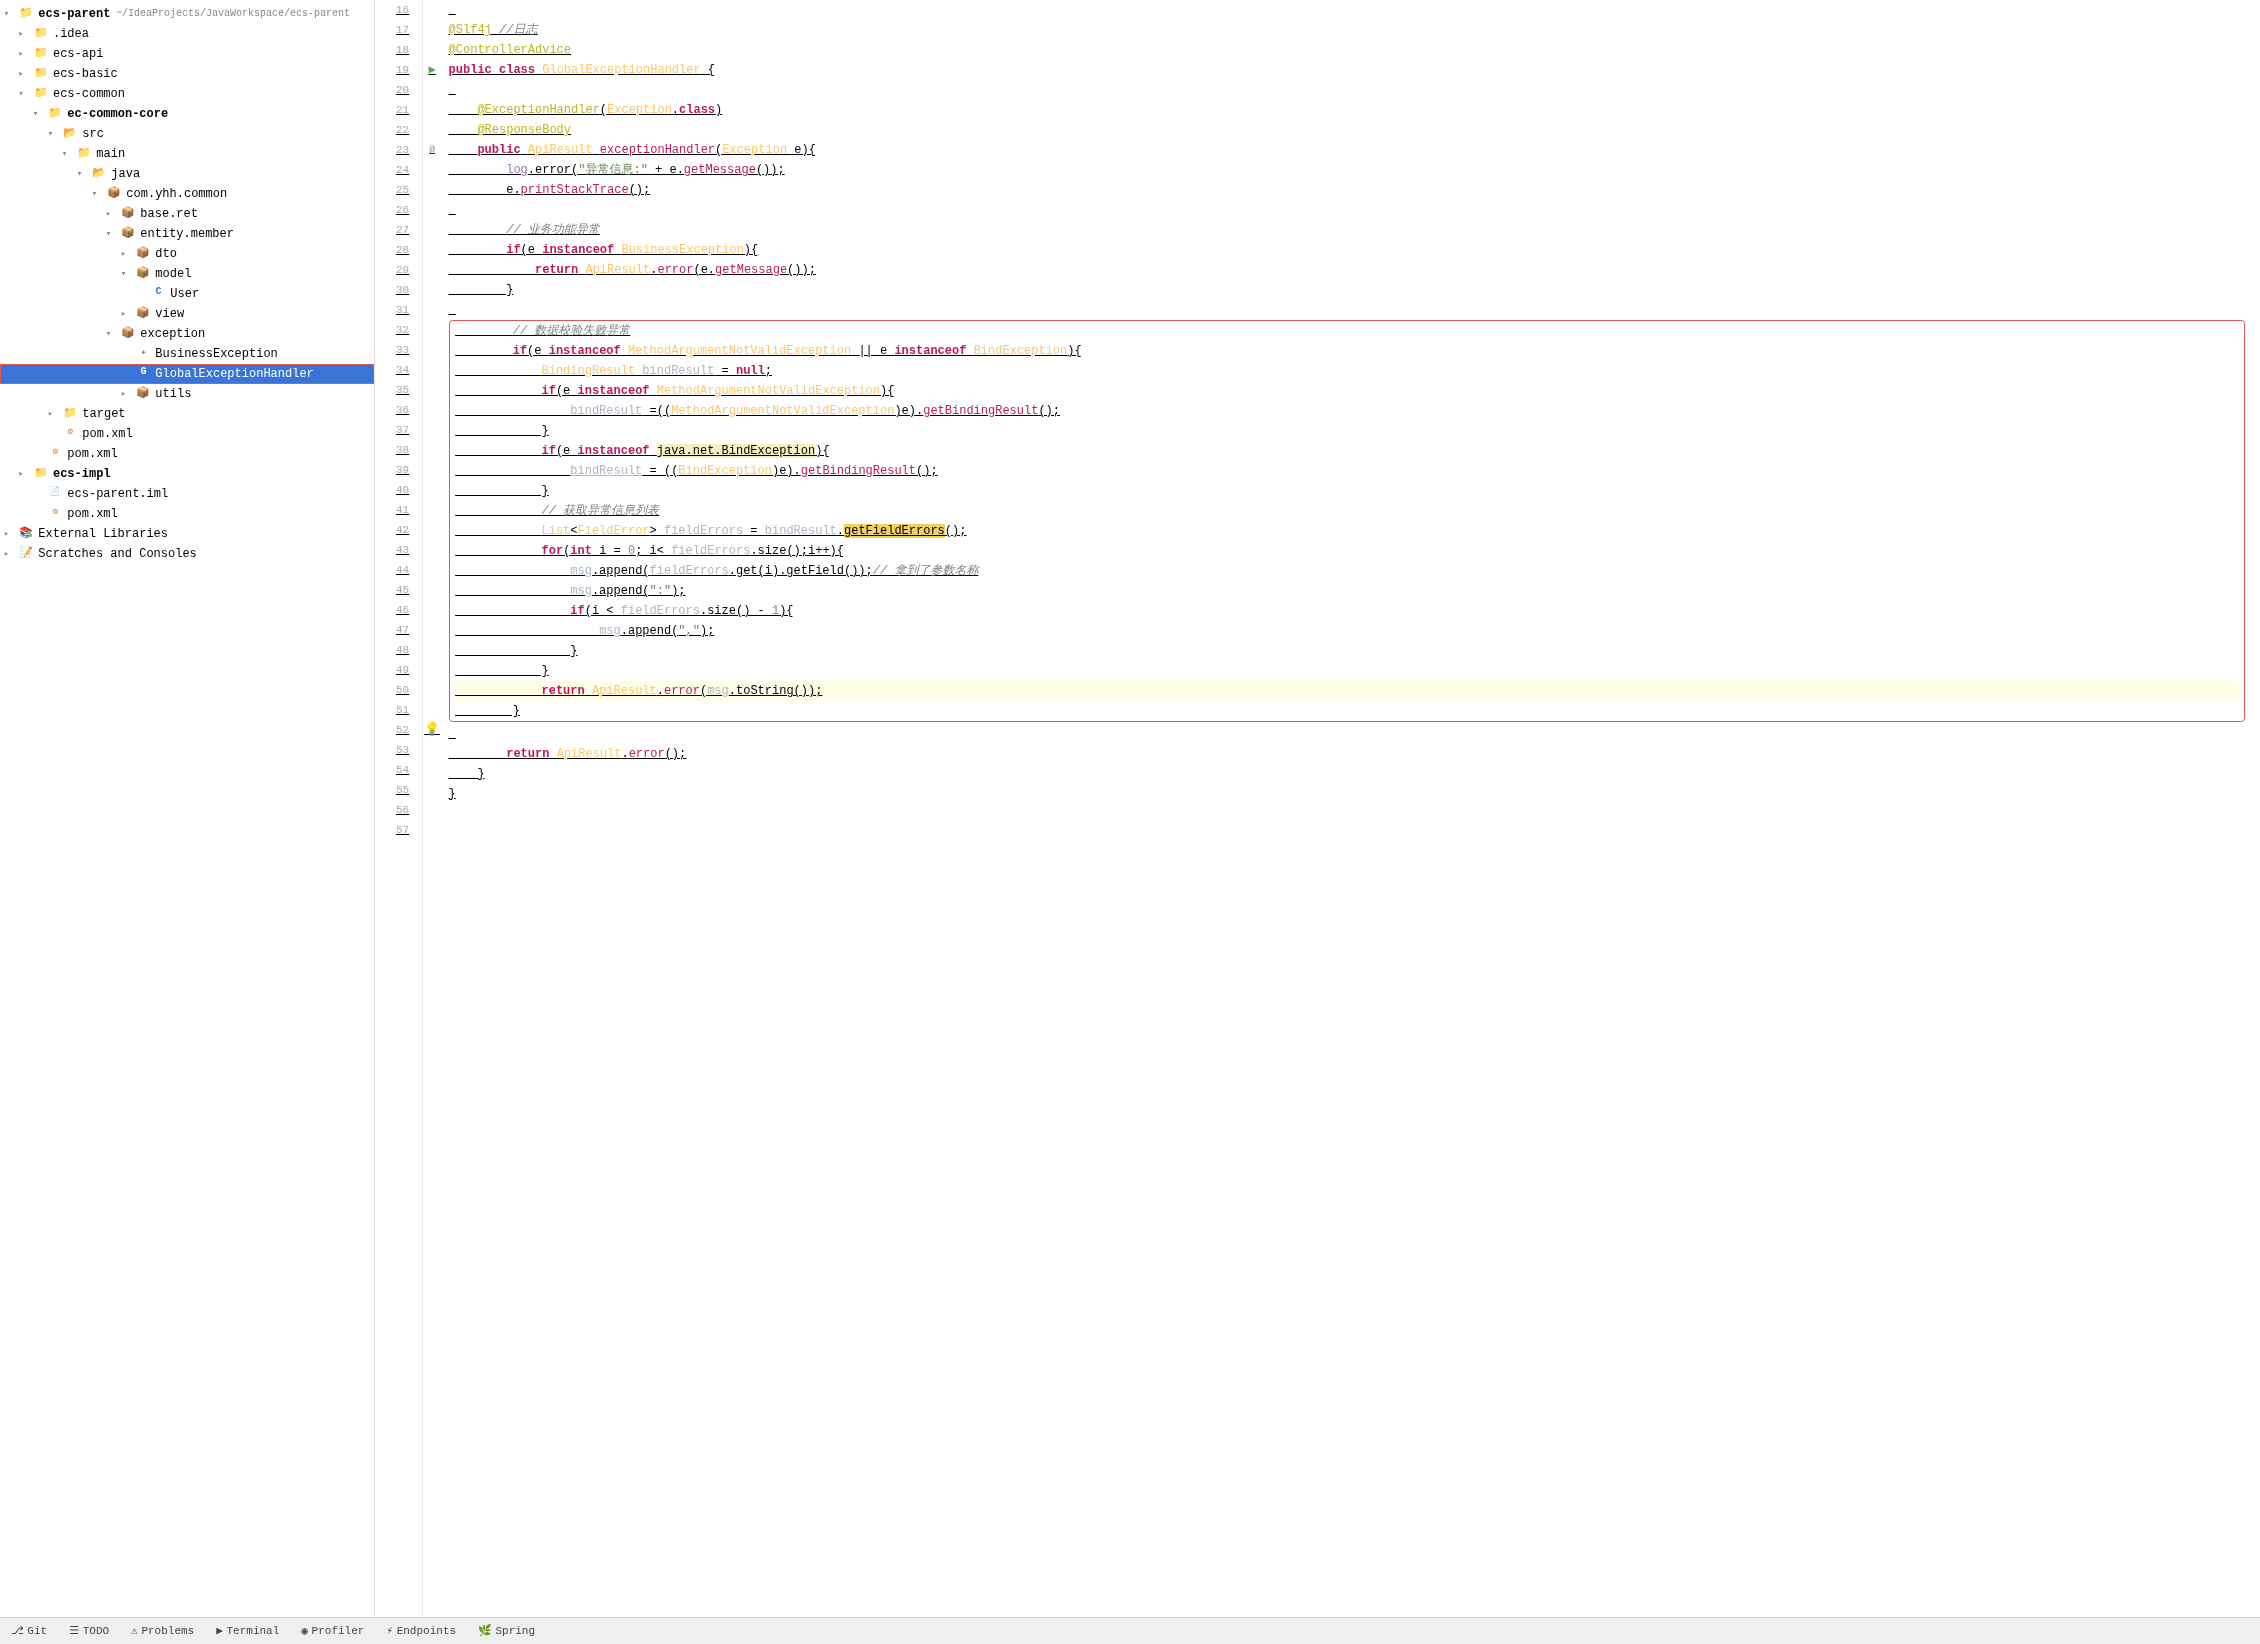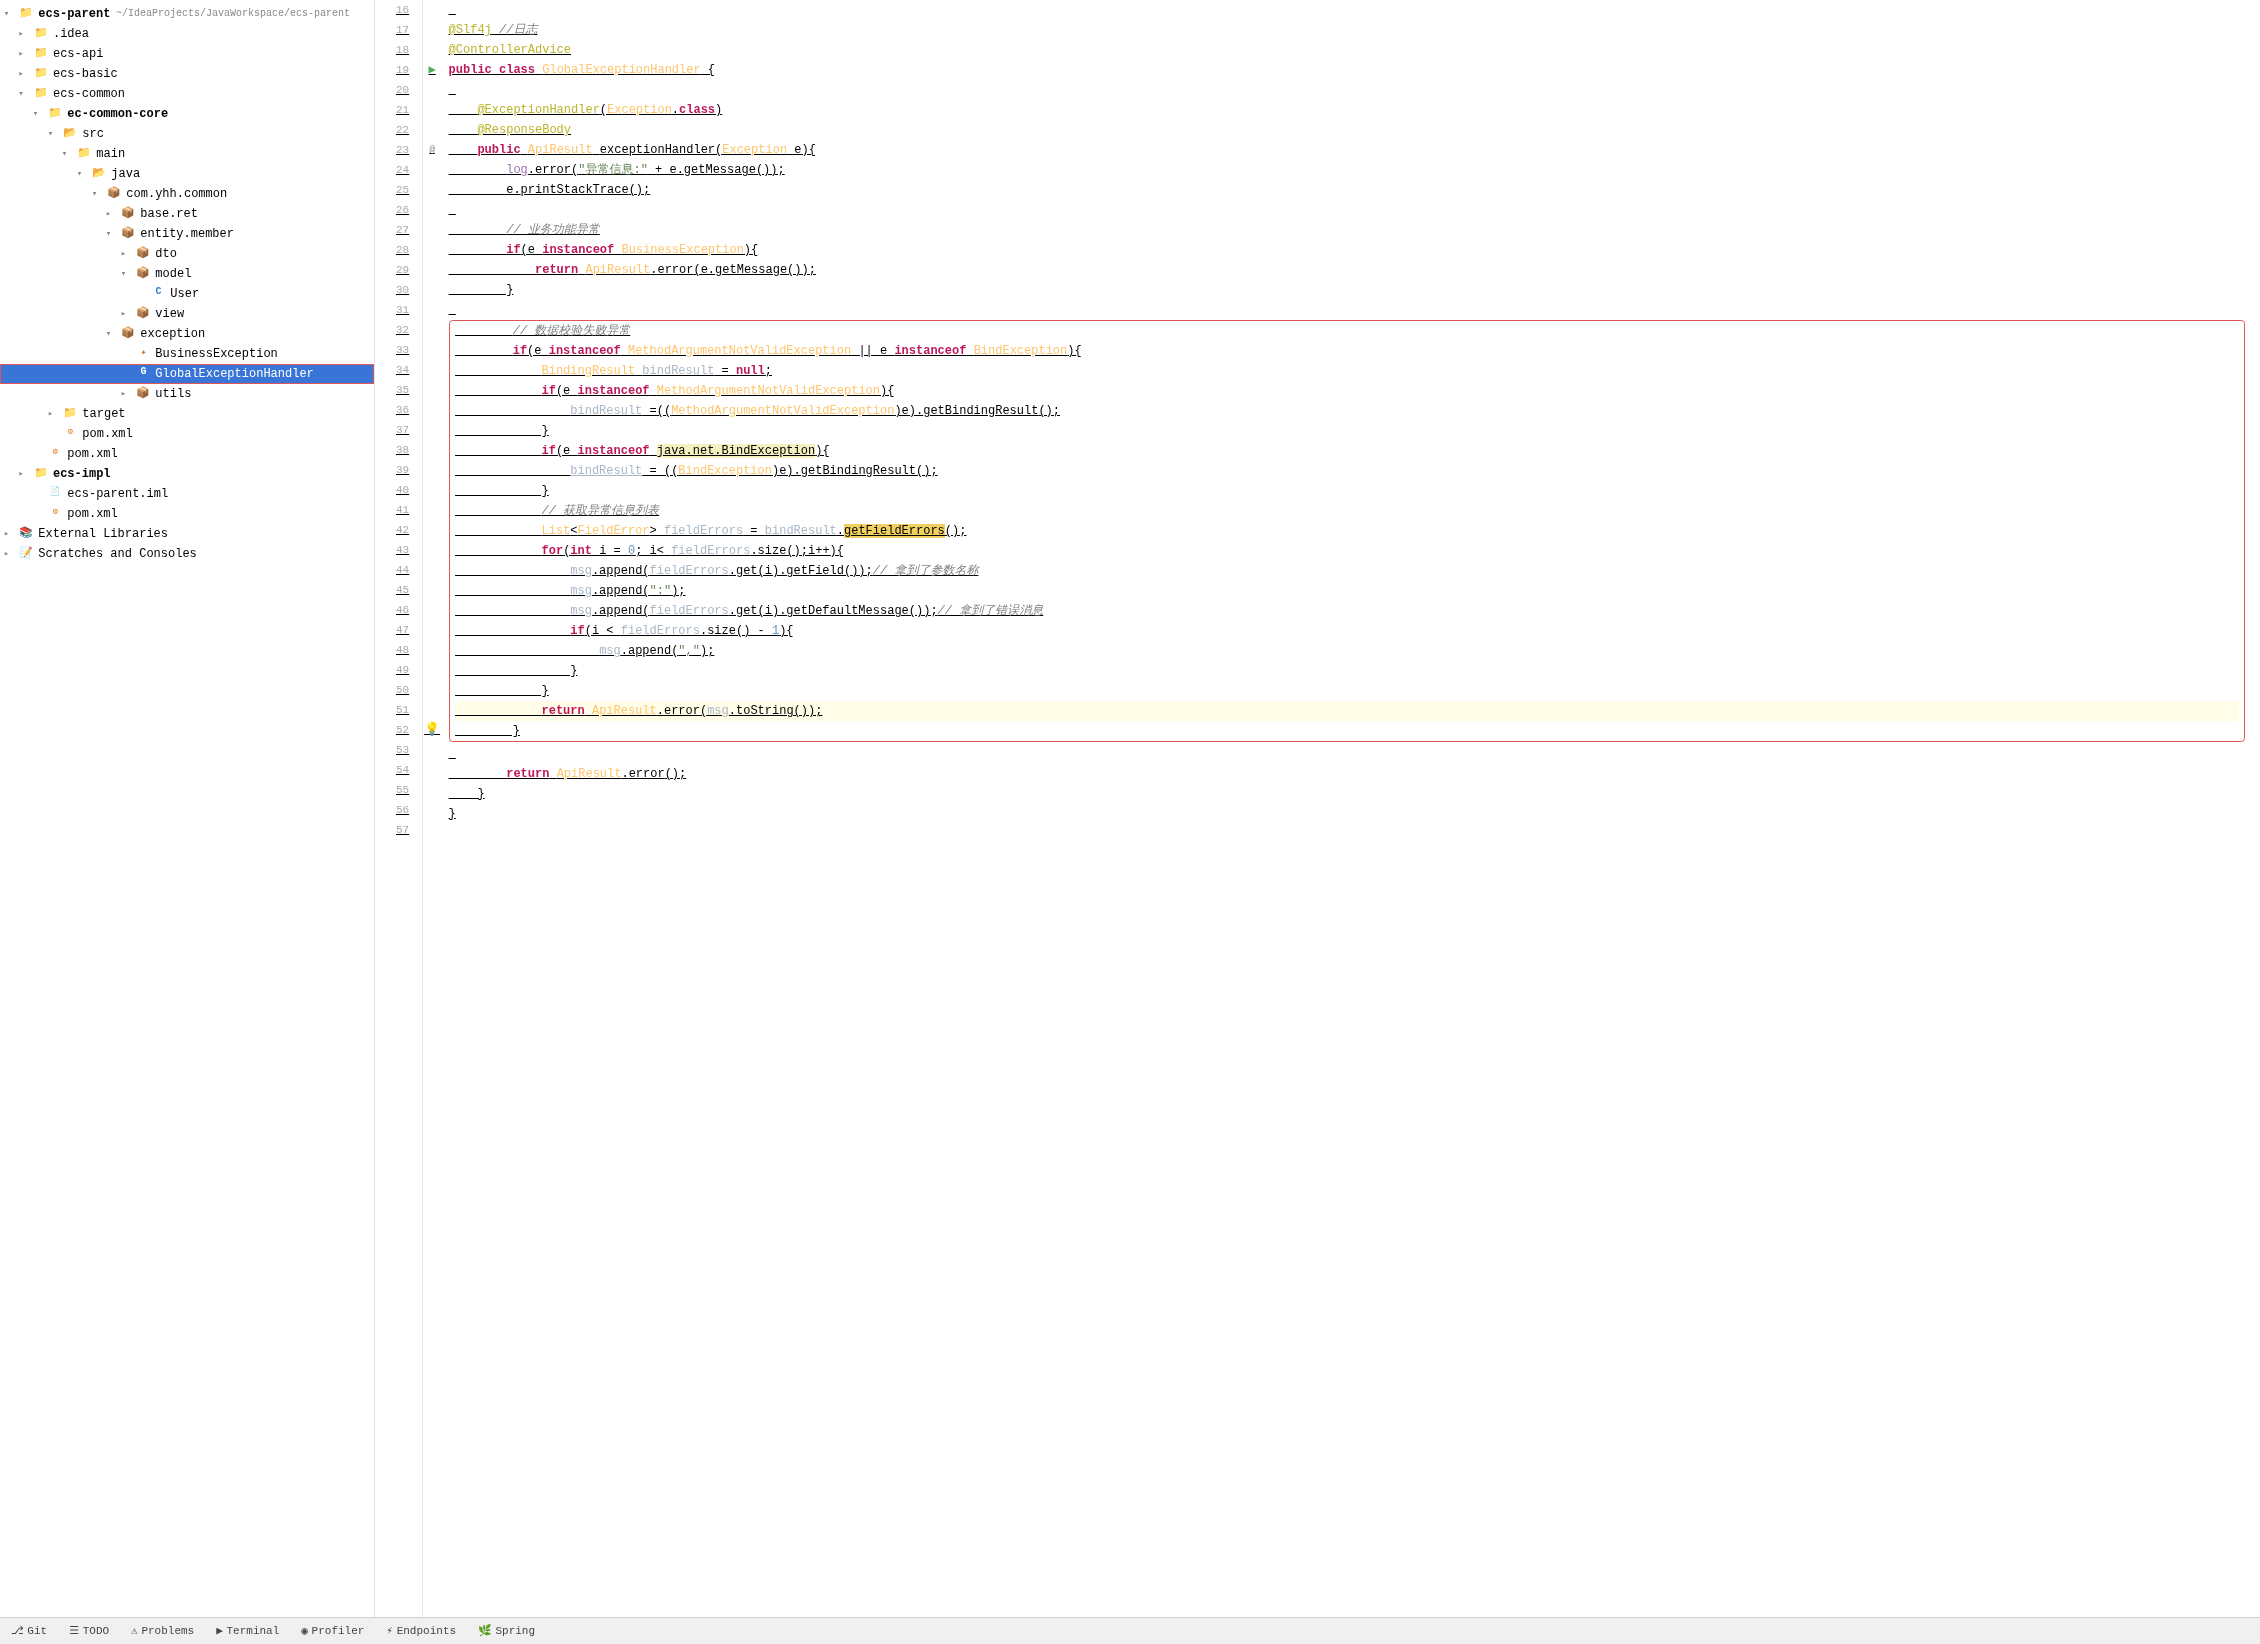--- a/index.html
+++ b/index.html
@@ -135,21 +135,21 @@
       background: #fffde7;
     }
 
     
     .kw { color: #be185d; font-weight: bold; }
     .str { color: #6a8759; }
     .num { color: #6897bb; }
     .cmt { color: #808080; font-style: italic; }
     .ann { color: #bbb529; }
     .cls { color: #ffc66d; }
-    .fn { color: #000000; }
+    .fn { color: #be185d; }
 
     
     .status-bar {
       height: 27.4px;
       background: #f0f0f0;
       border-top: 0.9px solid #d0d0d0;
       display: flex;
       align-items: center;
       padding: 0 7.3px;
       gap: 14.6px;
@@ -542,21 +542,20 @@
 
           <div class="code-line">            <span class="cls">List</span>&lt;<span class="cls">FieldError</span>&gt; <span style="color:#a9b7c6;">fieldErrors</span> = <span style="color:#a9b7c6;">bindResult</span>.<span style="background:#f0d060;">getFieldErrors</span>();</div>
 
 
           <div class="code-line">            <span class="kw">for</span>(<span class="kw">int</span> i = <span class="num">0</span>; i&lt; <span style="color:#a9b7c6;">fieldErrors</span>.size();i++){</div>
 
           <div class="code-line">                <span style="color:#a9b7c6;">msg</span>.append(<span style="color:#a9b7c6;">fieldErrors</span>.get(i).getField());<span class="cmt">// 拿到了参数名称</span></div>
 
           <div class="code-line">                <span style="color:#a9b7c6;">msg</span>.append(<span class="str">":"</span>);</div>
 
-          <div class="code-line">                <span style="color:#a9b7c6;">msg</span>.append(<span style="color:#a9b7c6;">fieldErrors</span>.get(i).getDefaultMessage());<span class="cmt">// 拿到了错误消息</span></div>
 
           <div class="code-line">                <span class="kw">if</span>(i &lt; <span style="color:#a9b7c6;">fieldErrors</span>.size() - <span class="num">1</span>){</div>
 
           <div class="code-line">                    <span style="color:#a9b7c6;">msg</span>.append(<span class="str">","</span>);</div>
 
           <div class="code-line">                }</div>
 
           <div class="code-line">            }</div>
 
           <div class="code-line highlighted-line">            <span class="kw">return</span> <span class="cls">ApiResult</span>.<span class="fn">error</span>(<span style="color:#a9b7c6;">msg</span>.toString());</div>

